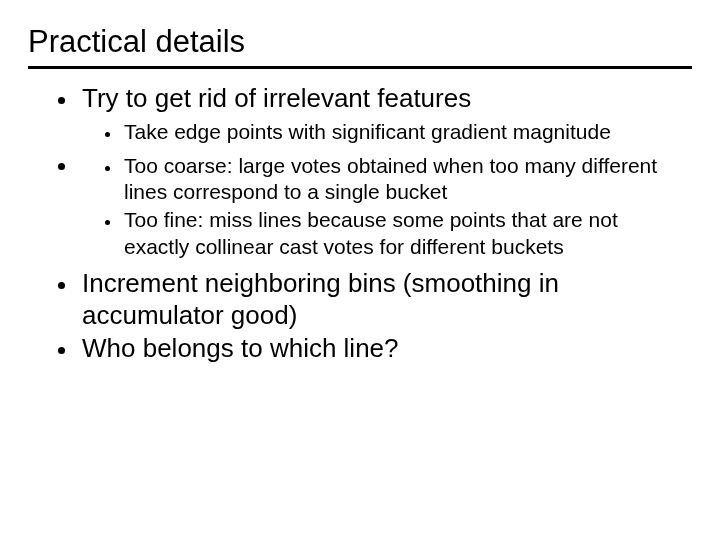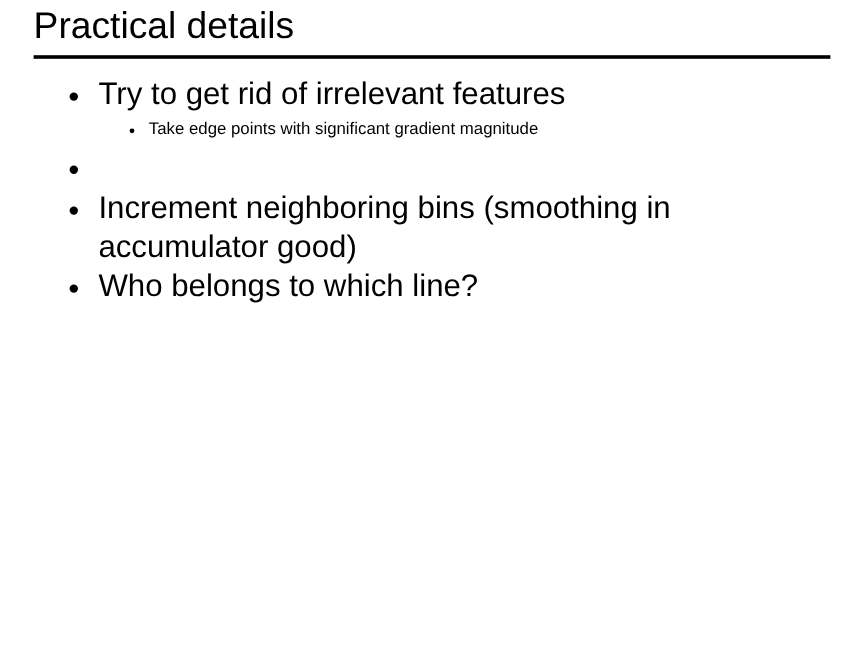--- a/index.html
+++ b/index.html
@@ -8,21 +8,21 @@
     width: 720px;
     height: 540px;
     background: #ffffff;
     font-family: Arial, Helvetica, sans-serif;
     color: #000000;
   }
   .slide {
     box-sizing: border-box;
     width: 720px;
     height: 534px;
-    padding: 4px 28px 20px 28px;
+    padding: 24px 28px 20px 28px;
   }
   .title {
     font-size: 31px;
     font-weight: 400;
     margin: 0 0 4px 0;
     padding-bottom: 2px;
   }
   .rule {
     border: none;
     border-top: 3px solid #000;
@@ -38,21 +38,21 @@
     line-height: 1.22;
     margin: 2px 0 2px 0;
     padding-left: 4px;
   }
   ul.level2 {
     margin: 4px 0 8px 0;
     padding-left: 40px;
     list-style-type: disc;
   }
   ul.level2 > li {
-    font-size: 14px;
+    font-size: 21px;
     line-height: 1.25;
     margin: 2px 0;
     padding-left: 2px;
   }
   ul.level1 > li::marker { font-size: 0.85em; }
   ul.level2 > li::marker { font-size: 0.85em; }
 </style>
 </head>
 <body>
 
@@ -64,20 +64,28 @@
     <li>
       <span>Try to get rid of irrelevant features</span>
       <ul class="level2">
         <li>
           <span>Take edge points with significant gradient magnitude</span>
         </li>
       </ul>
     </li>
 
     <li>
+      <ul class="level2">
+        <li>
+          <span>Too coarse: large votes obtained when too many different lines correspond to a single bucket</span>
+        </li>
+        <li>
+          <span>Too fine: miss lines because some points that are not exactly collinear cast votes for different buckets</span>
+        </li>
+      </ul>
     </li>
 
     <li>
       <span>Increment neighboring bins (smoothing in accumulator good)</span>
     </li>
 
     <li>
       <span>Who belongs to which line?</span>
     </li>
 

